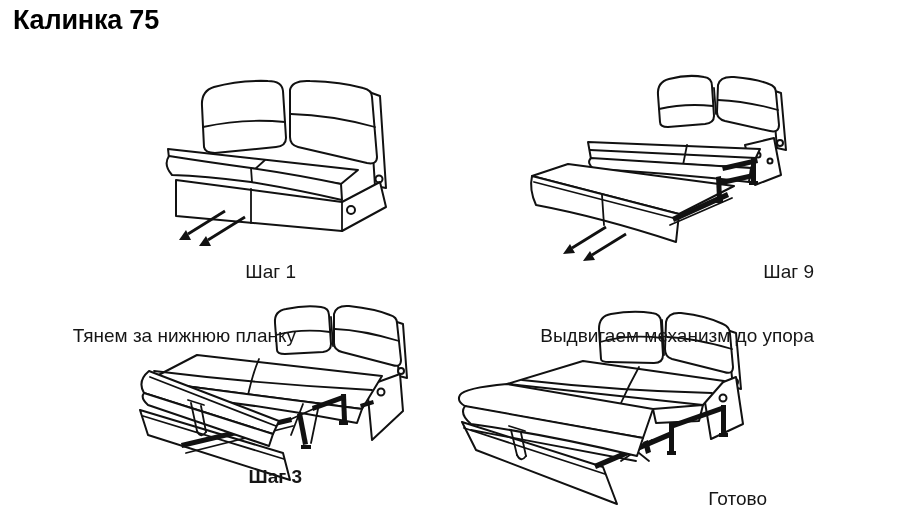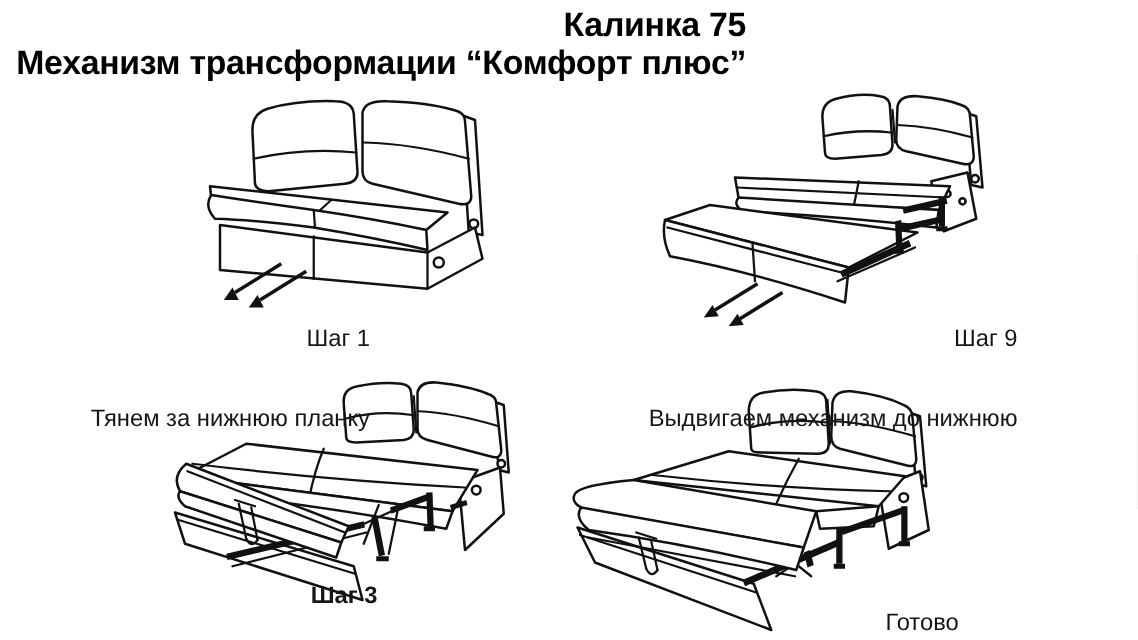--- a/index.html
+++ b/index.html
@@ -22,21 +22,20 @@
   .fb { fill:var(--ink); stroke:none; }
   .ar { fill:none; stroke:var(--ink); stroke-width:2.8; stroke-linecap:butt; }
 </style>
 </head>
 <body>
 
 <div class="sheet">
 
   <div class="title">
     <div>Калинка 75</div>
-    <div>Механизм трансформации “Комфорт плюс”</div>
   </div>
 
   <svg class="fig" style="left:75px; top:70px;" width="360" height="200" viewBox="0 0 360 200" role="img">
     <g>
       <path class="fw" d="M294,22 L305,26 L311,118 L300,116 Z"></path>
       <circle class="fw" cx="304" cy="109" r="3.5"></circle>
     </g>
     <g>
       <path class="fw" d="M101,110 L267,132 L305,112 L311,137 L267,161 L101,146 Z"></path>
       <path class="ln" d="M267,132 L267,161"></path>
@@ -207,21 +206,21 @@
       <path class="ln" d="M69,131 L85,136"></path>
     </g>
   </svg>
 
   <div class="cap" style="left:0px; top:261px; width:296px;">
     <div class="l1">Шаг 1</div>
     <div class="l2">Тянем за нижнюю планку</div>
   </div>
   <div class="cap" style="left:508px; top:261px; width:306px;">
     <div class="l1">Шаг 9</div>
-    <div class="l2">Выдвигаем механизм до нижнюю</div>
+    <div class="l2">Выдвигаем механизм до упора</div>
   </div>
   <div class="cap" style="left:2px; top:466px; width:300px;font-weight:bold;">
     <div class="l1">Шаг 3</div>
   </div>
   <div class="cap" style="left:623px; top:488px; width:144px;">
     <div class="l1">Готово</div>
   </div>
 
 </div>
 

